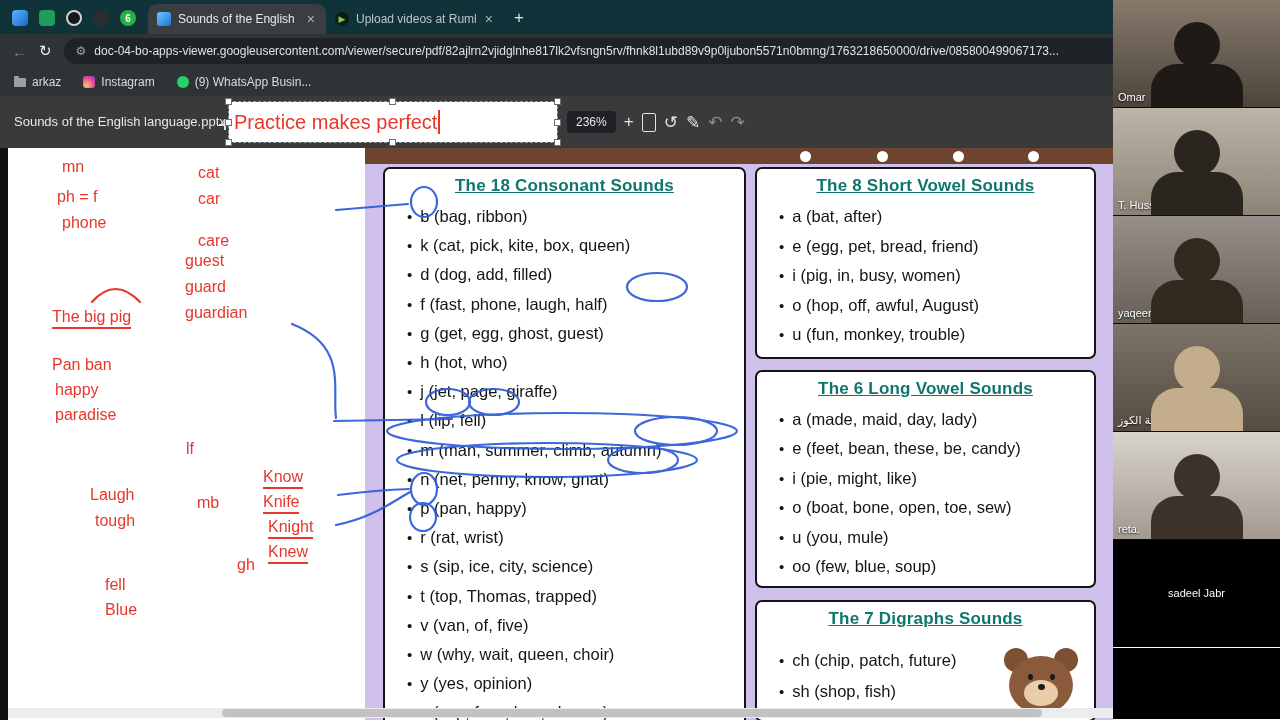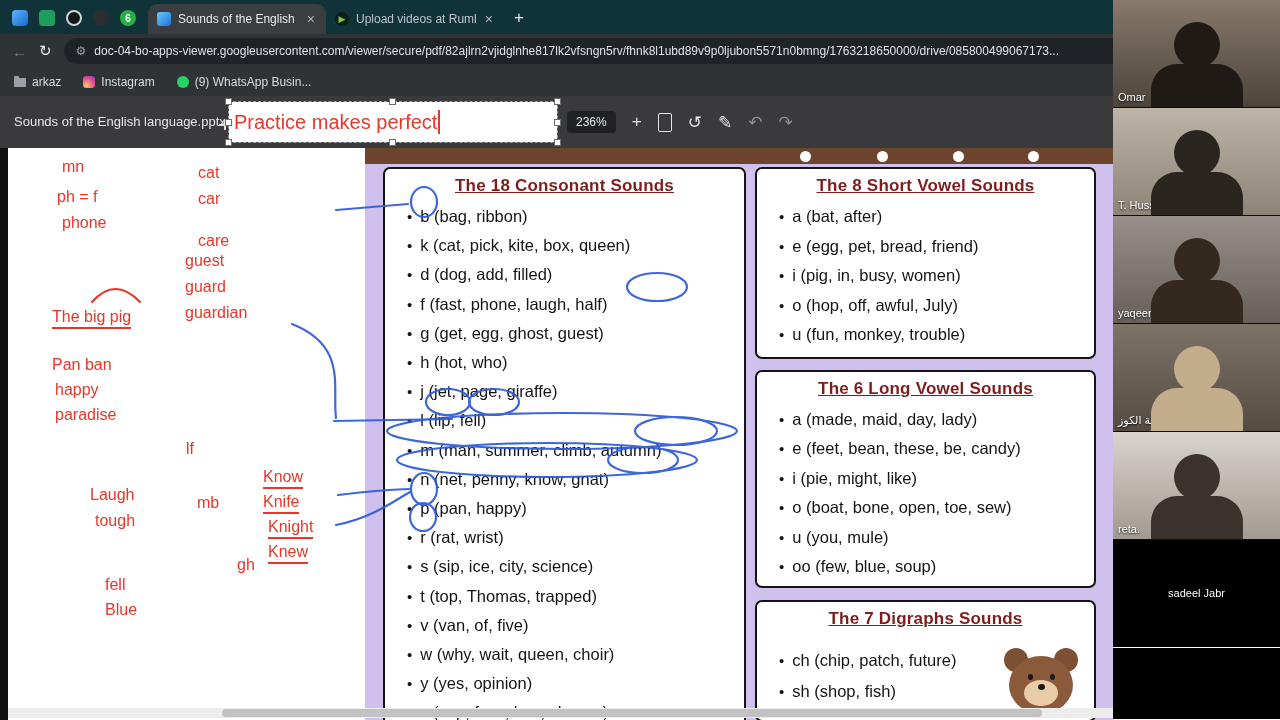--- a/index.html
+++ b/index.html
@@ -54,21 +54,21 @@
   #pdftoolbar{position:absolute;left:0;top:96px;width:1280px;height:52px;background:#3a3a3d;}
   #pdf-title{position:absolute;left:14px;top:0;height:52px;line-height:52px;color:#e8e8e8;font-size:13px;}
   .cross{position:absolute;left:219px;top:23px;width:11px;height:11px;}
   .cross::before{content:"";position:absolute;left:5px;top:0;width:1.5px;height:11px;background:#dfe3e6;}
   .cross::after{content:"";position:absolute;left:0;top:5px;width:11px;height:1.5px;background:#dfe3e6;}
   #anno-textbox{position:absolute;left:229px;top:6px;width:328px;height:40px;background:#fff;
     outline:1px dashed #9aa0a6;box-sizing:border-box;display:flex;align-items:center;padding-left:5px;}
   #anno-text{color:#e6372a;font-size:20px;white-space:nowrap;}
   .caret{display:inline-block;width:2px;height:24px;background:#e6372a;margin-left:1px;vertical-align:middle;}
   .handle{position:absolute;width:7px;height:7px;background:#fff;border:1px solid #6b6f73;box-sizing:border-box;}
-  #pdf-tools{position:absolute;left:567px;top:0;height:52px;display:flex;align-items:center;gap:16px;}
+  #pdf-tools{position:absolute;left:567px;top:0;height:52px;display:flex;align-items:center;gap:8px;}
   #zoom-badge{background:#202124;color:#e8e8e8;font-size:12px;padding:4px 9px;border-radius:4px;}
   .tool-ic{color:#e2e4e6;font-size:17px;}
   .tool-ic.dim{color:#8b8f93;}
   .ic-pagefit{width:12px;height:17px;border:1.6px solid #e2e4e6;border-radius:2px;}
 
   
   #content{position:absolute;left:0;top:148px;width:1280px;height:572px;background:#fff;overflow:hidden;}
   #left-edge{position:absolute;left:0;top:0;width:8px;height:572px;background:#111;}
 
   .rednote{position:absolute;color:#e6372a;font-size:16px;white-space:nowrap;}
@@ -76,21 +76,21 @@
 
   
   #page{position:absolute;left:365px;top:0;width:748px;height:572px;background:#cfc0ee;}
   #banner{position:absolute;left:0;top:0;width:748px;height:16px;background:#6d452e;}
   .dot{position:absolute;top:3px;width:11px;height:11px;border-radius:50%;background:#fff;}
   .panel{position:absolute;background:#fff;border:2px solid #141414;border-radius:7px;box-sizing:border-box;overflow:hidden;}
   #panel-consonants{left:18px;top:19px;width:363px;height:560px;}
   #panel-short{left:390px;top:19px;width:341px;height:192px;}
   #panel-long{left:390px;top:222px;width:341px;height:218px;}
   #panel-digraphs{left:390px;top:452px;width:341px;height:122px;}
-  .panel-h{color:#7f1d1d;font-weight:bold;text-decoration:underline;text-align:center;
+  .panel-h{color:#0f766e;font-weight:bold;text-decoration:underline;text-align:center;
     font-size:17px;margin:7px 4px 4px 4px;letter-spacing:.2px;}
   .sound-list{list-style:none;margin:0;padding:2px 4px 0 22px;}
   .sound-list li{font-size:16.5px;color:#141414;display:flex;gap:8px;align-items:baseline;}
   #panel-consonants .sound-list li{line-height:28.2px;}
   #panel-short .sound-list li{line-height:28.6px;}
   #panel-long .sound-list li{line-height:28.4px;}
   #panel-digraphs .sound-list li{line-height:30px;}
   #panel-digraphs .sound-list{padding-top:12px;}
   .bullet{font-size:15px;}
 
@@ -304,21 +304,21 @@
             <li>
               <span class="bullet">•</span>
               <span>e (egg, pet, bread, friend)</span>
             </li>
             <li>
               <span class="bullet">•</span>
               <span>i (pig, in, busy, women)</span>
             </li>
             <li>
               <span class="bullet">•</span>
-              <span>o (hop, off, awful, July)</span>
+              <span>o (hop, off, awful, August)</span>
             </li>
             <li>
               <span class="bullet">•</span>
               <span>u (fun, monkey, trouble)</span>
             </li>
           </ul>
       </div>
 
       <div class="panel" id="panel-long">
         <div class="panel-h">The 6 Long Vowel Sounds</div>

